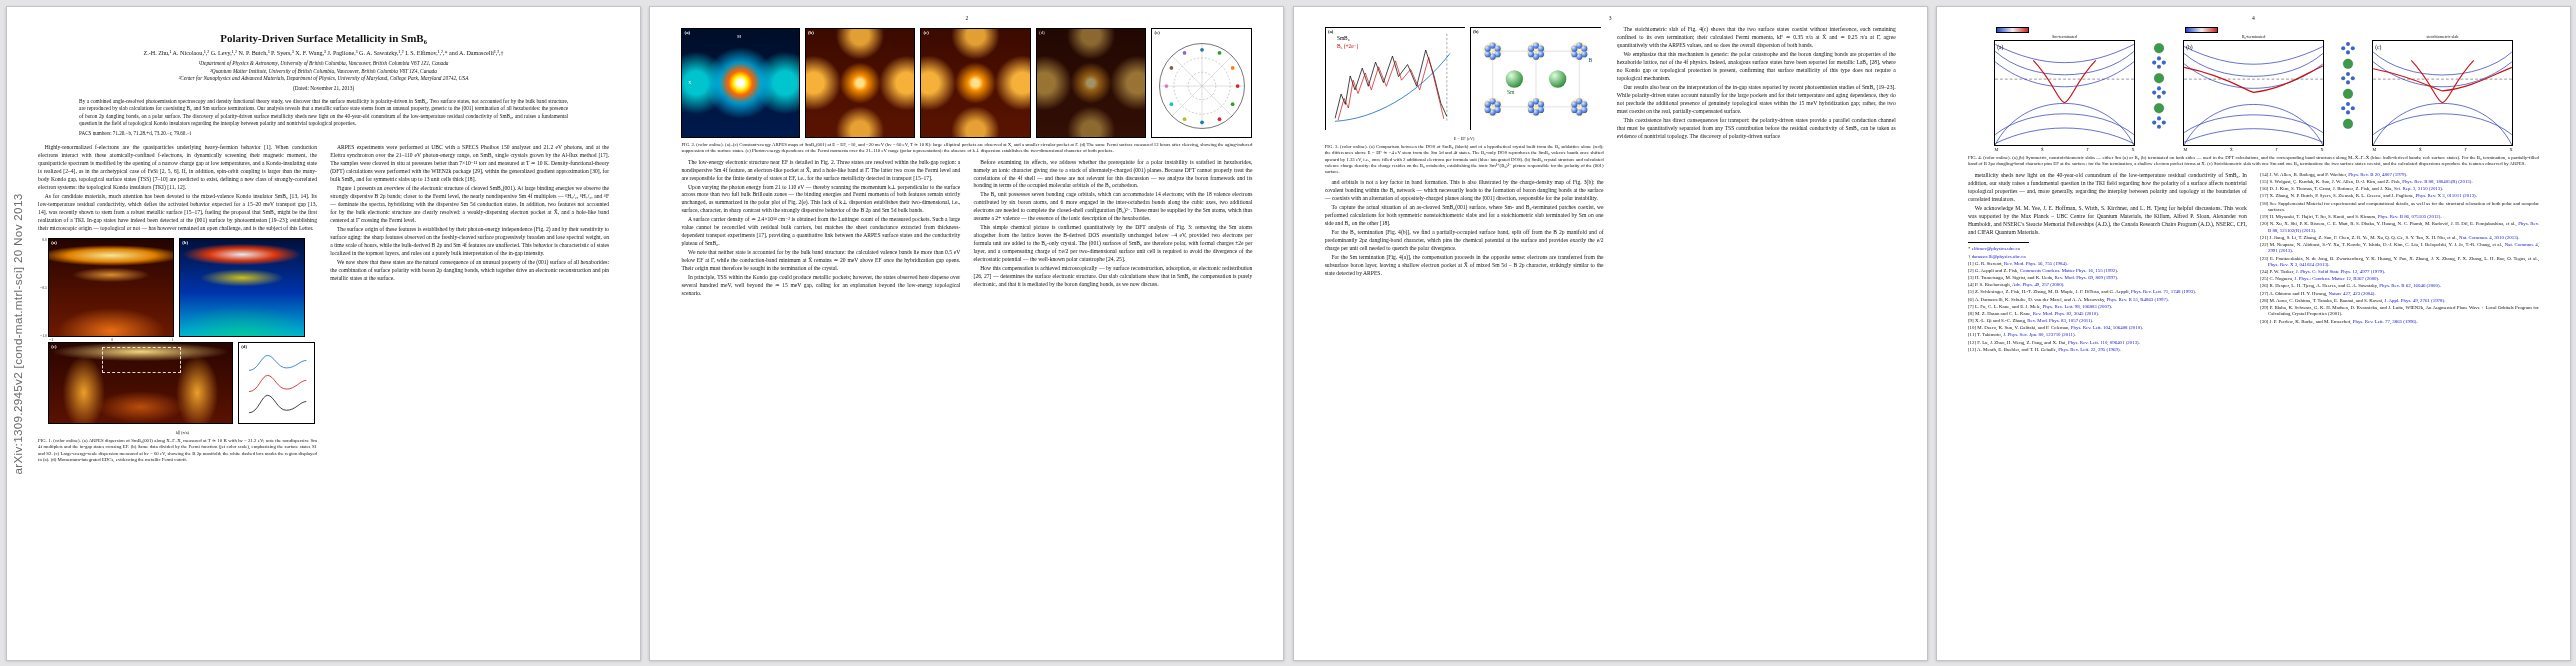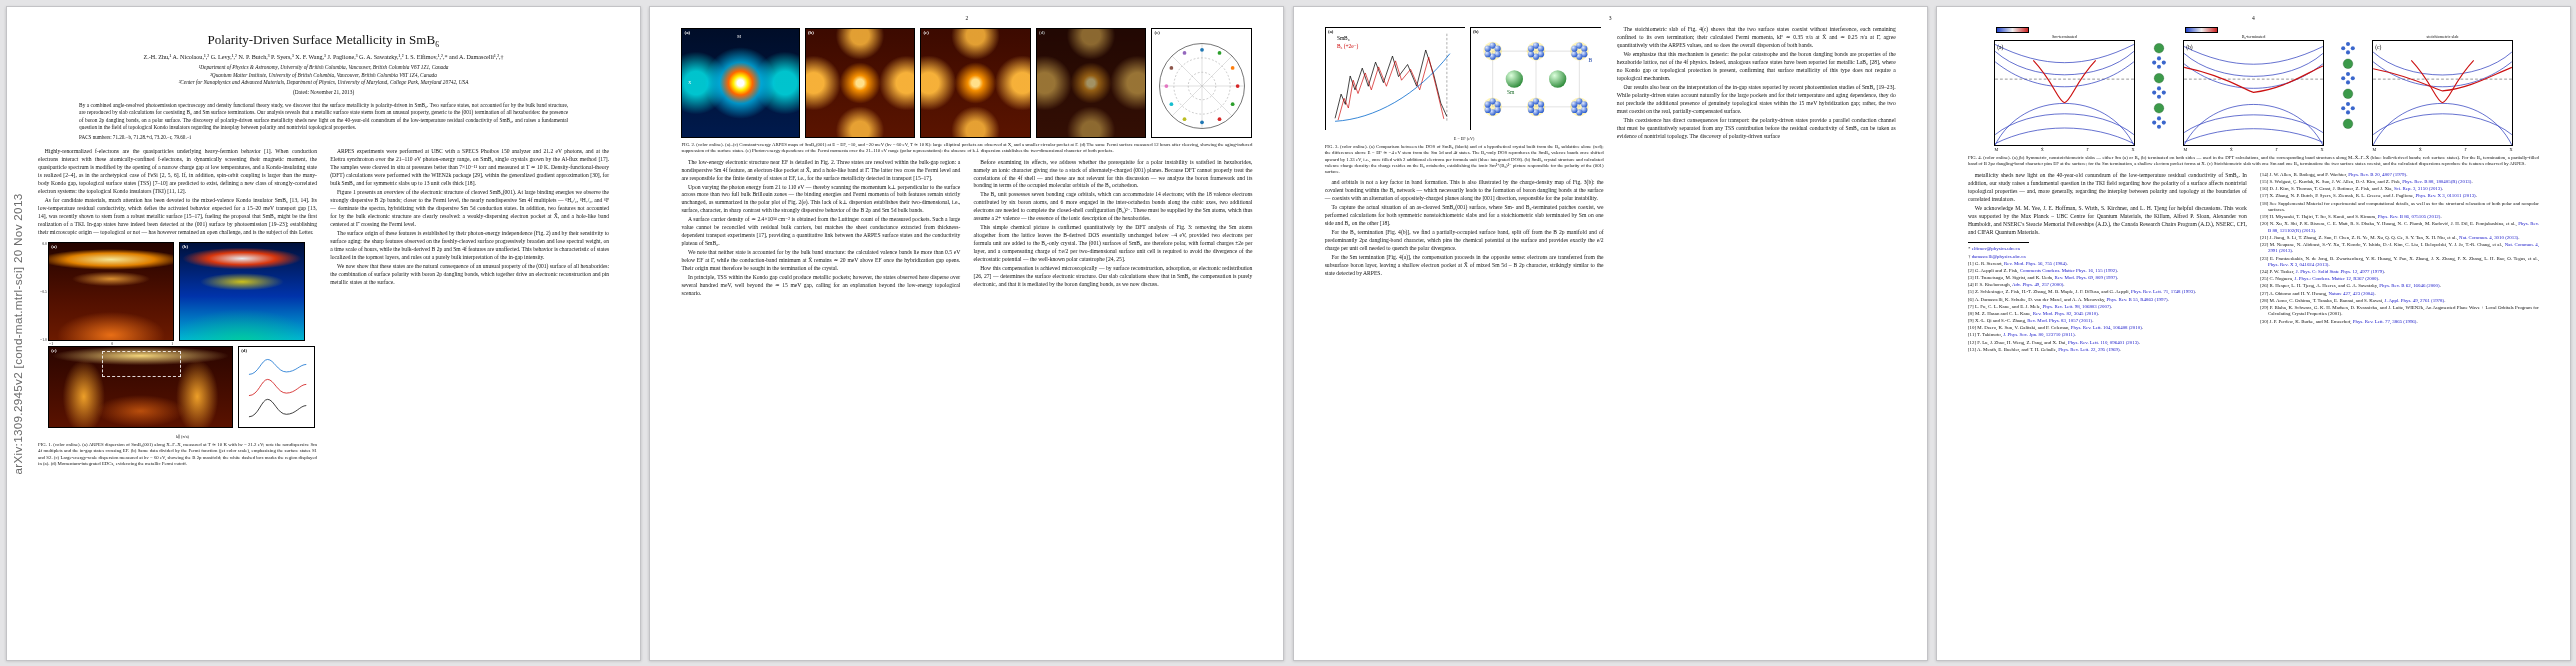--- a/index.html
+++ b/index.html
@@ -16,21 +16,21 @@
   .pagenum{position:absolute;top:7.8px;left:0;right:0;text-align:center;font-size:5.6px;}
   
   .stamp{
     position:absolute;left:4.4px;top:50%;
     transform:translateY(-50%) rotate(180deg);
     writing-mode:vertical-rl;white-space:nowrap;
     font-family:"Liberation Sans","DejaVu Sans",sans-serif;
     font-size:11.7px;color:#6b6b6b;letter-spacing:0.3px;
   }
   
-  .title{font-size:13px;font-weight:normal;text-align:center;margin:5.6px 0 6.7px;}
+  .title{font-size:11px;font-weight:bold;text-align:center;margin:5.6px 0 6.7px;}
   .authors{font-size:6.1px;text-align:center;margin-bottom:3.9px;}
   .affil{font-size:5.3px;font-style:italic;text-align:center;line-height:1.4;}
   .dated{font-size:5.3px;text-align:center;margin-top:2.8px;}
   .abstract{font-size:5.3px;line-height:1.38;text-align:justify;width:489px;margin:6.7px auto 3.3px;}
   .pacs{font-size:5.1px;width:489px;margin:0 auto 7.8px;}
   
   .cols{display:flex;gap:13.3px;align-items:flex-start;}
   .col{flex:1 1 0;min-width:0;}
   .para{font-size:5.6px;line-height:1.42;text-align:justify;text-indent:6.7px;margin:0 0 1.1px;}
   

